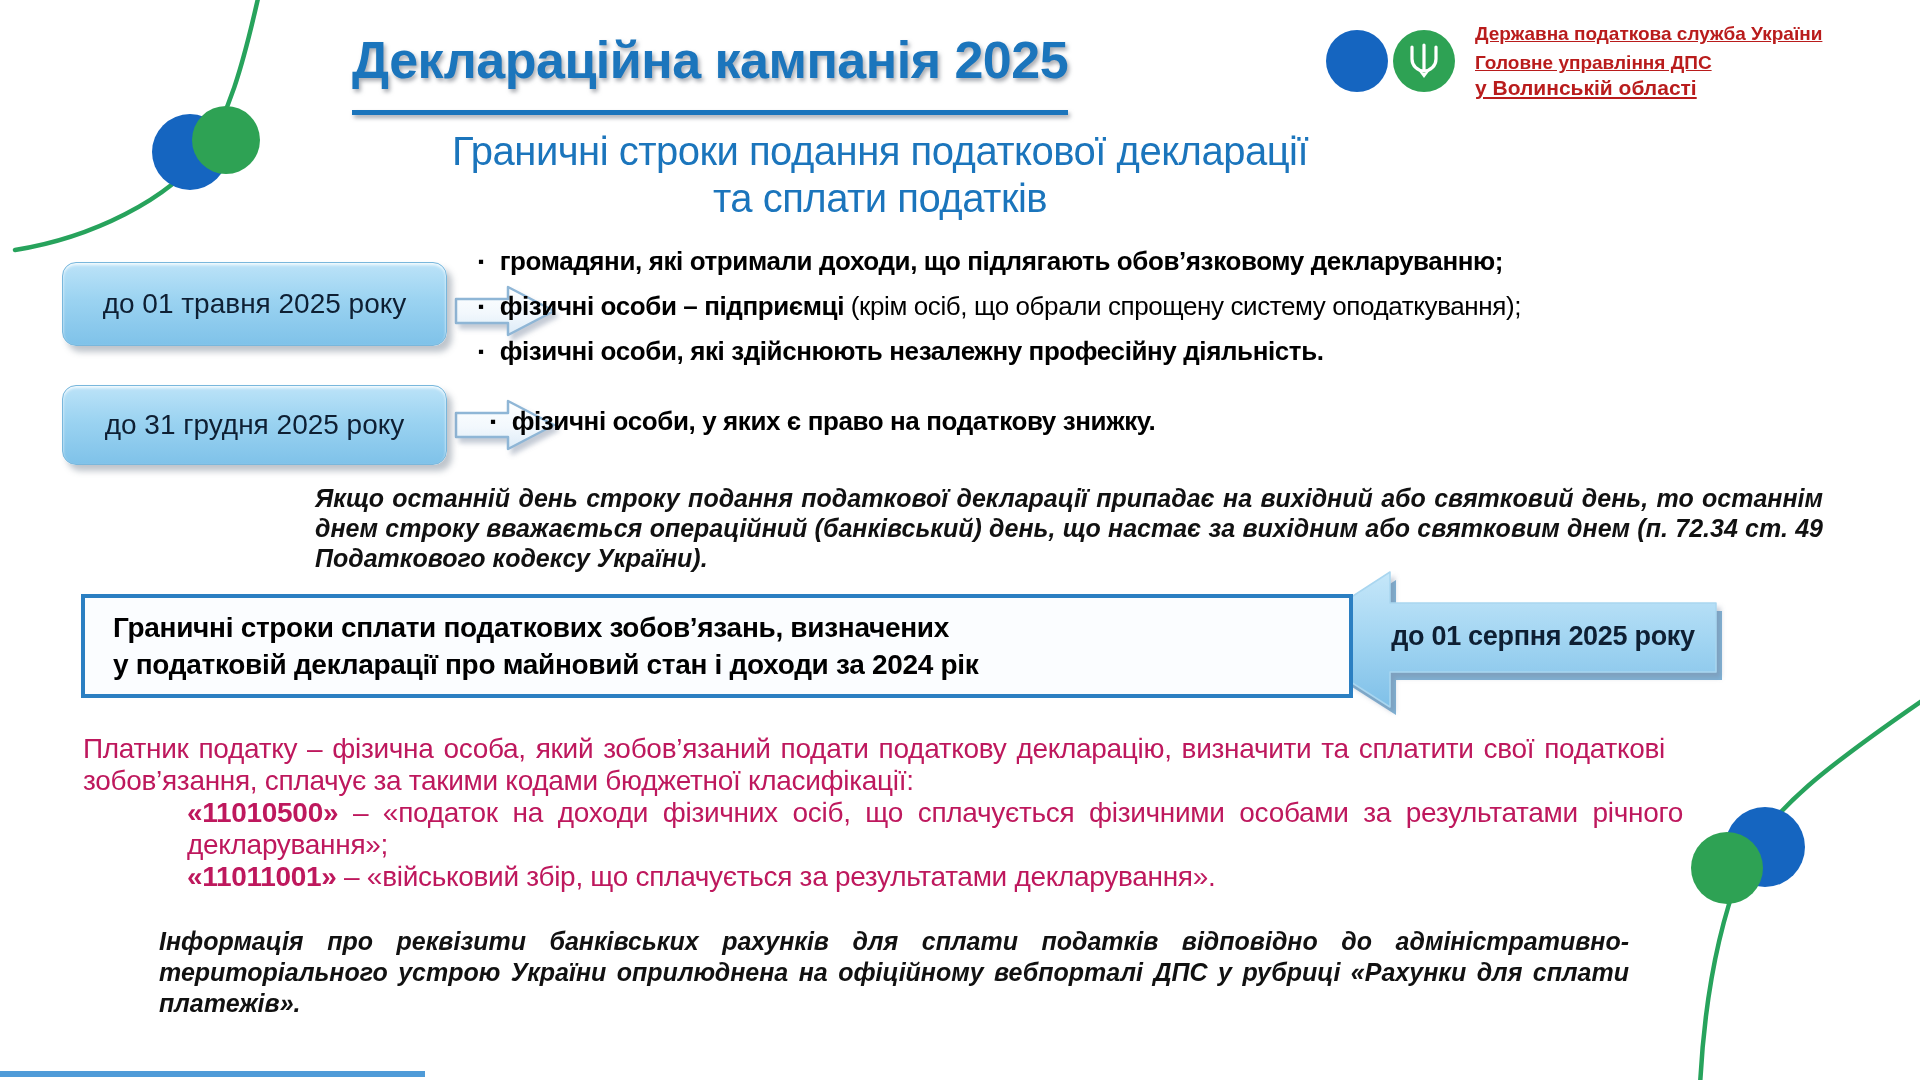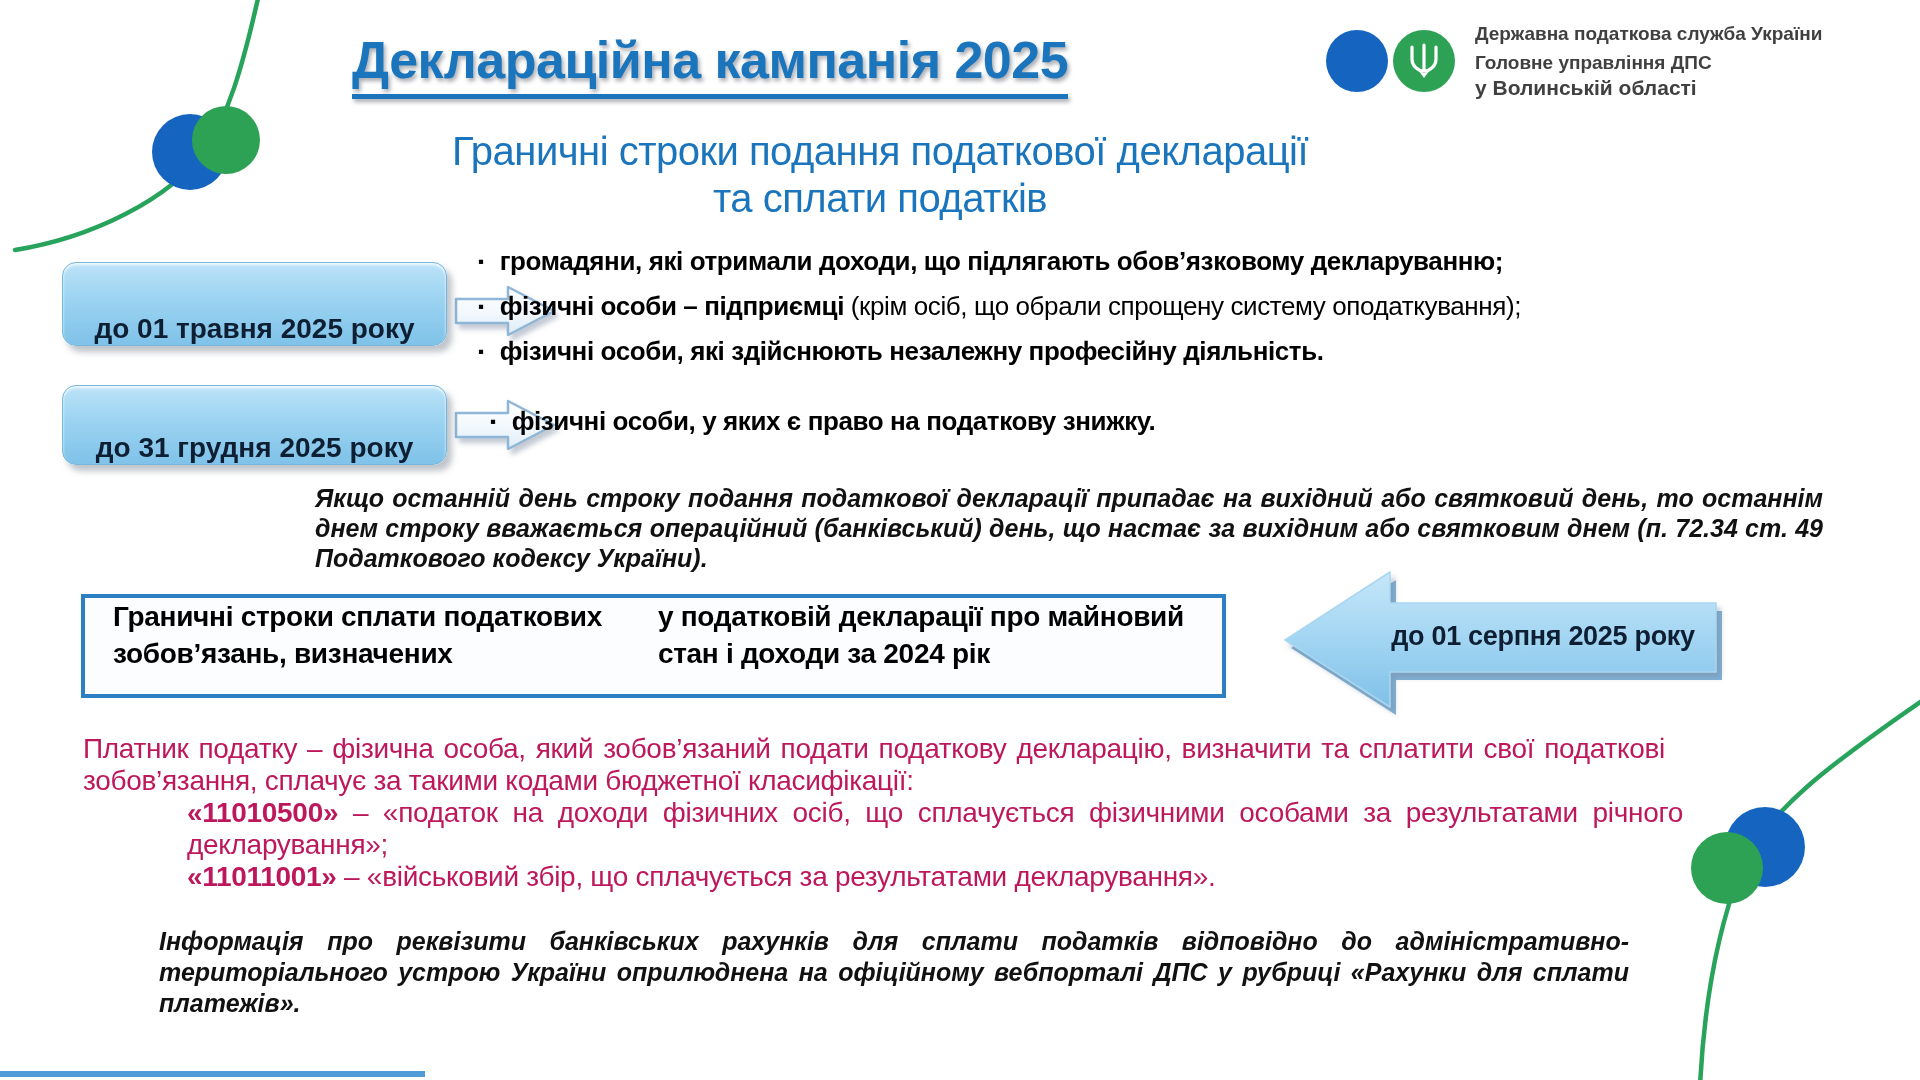--- a/index.html
+++ b/index.html
@@ -6,44 +6,44 @@
   #slide{
     position:relative;width:1920px;height:1080px;background:#ffffff;overflow:hidden;
     font-family:"Liberation Sans",sans-serif;color:#000;
   }
   .deco{position:absolute;left:0;top:0;width:1920px;height:1080px;pointer-events:none;}
 
   
   .title{
     position:absolute;left:352px;top:30px;
     font-size:52px;font-weight:bold;color:#1b75bc;letter-spacing:-0.5px;
-    border-bottom:5px solid #1b75bc;padding-bottom:4px;display:inline-block;
+    border-bottom:5px solid #1b75bc;padding-bottom:20px;display:inline-block;
     filter:drop-shadow(2px 3px 2px rgba(95,100,112,.55));
   }
 
   
-  .agency{position:absolute;left:1475px;top:24px;color:#404040;font-weight:bold;line-height:1;}
+  .agency{position:absolute;left:1475px;top:24px;color:#b91c1c;font-weight:bold;line-height:1;text-decoration:underline;}
   .agency .l1{font-size:19px;margin-bottom:10px;}
   .agency .l2{font-size:19px;margin-bottom:5px;}
   .agency .l3{font-size:21px;}
 
   
   .heading{
     position:absolute;left:300px;top:128px;width:1160px;text-align:center;
     color:#1b75bc;font-weight:normal;font-size:40px;line-height:47px;letter-spacing:-0.5px;
   }
 
   
   .datebox{
     position:absolute;left:62px;width:383px;border-radius:14px;
     background:linear-gradient(180deg,#bce3f8 0%,#9bd3f1 45%,#7fc2e9 100%);
     border:1px solid #79b7dc;
     box-shadow:5px 6px 6px rgba(110,125,140,.45), inset 0 2px 3px rgba(255,255,255,.85);
-    display:flex;align-items:flex-end;justify-content:center;
-    font-size:28px;font-weight:bold;color:#0e1f33;
+    display:flex;align-items:center;justify-content:center;
+    font-size:28px;font-weight:normal;color:#0e1f33;
   }
   #datebox1{top:262px;height:82px;}
   #datebox2{top:385px;height:78px;}
 
   
   .bullets{position:absolute;left:478px;width:1360px;}
   #bullets1{top:246px;}
   #bullets2{top:406px;left:490px;}
   .bullet{height:30px;margin-bottom:15px;font-size:26px;font-weight:bold;letter-spacing:-0.4px;white-space:nowrap;}
   .bullet .mark{font-size:17px;vertical-align:3px;margin-right:16px;}
@@ -52,23 +52,23 @@
   
   .note{
     position:absolute;font-style:italic;font-weight:bold;color:#111;
     text-align:justify;
   }
   #note1{left:315px;top:483px;width:1508px;font-size:25px;line-height:30px;}
   #note2{left:159px;top:926px;width:1470px;font-size:25px;line-height:31px;}
 
   
   .paybox{
-    position:absolute;left:81px;top:594px;width:1145px;height:104px;box-sizing:border-box;
+    position:absolute;left:81px;top:594px;width:1272px;height:104px;box-sizing:border-box;
     border:4px solid #2b7fc2;background:#fbfdff;
-    display:flex;justify-content:center;
+    display:flex;flex-direction:column;justify-content:center;
     padding-left:28px;font-size:28px;font-weight:bold;line-height:37px;color:#000;letter-spacing:-0.3px;
   }
 
   
   .big-arrow-label{
     position:absolute;left:1368px;top:621px;width:350px;text-align:center;
     font-size:27px;font-weight:bold;color:#0e1f33;letter-spacing:-0.3px;
   }
 
   

